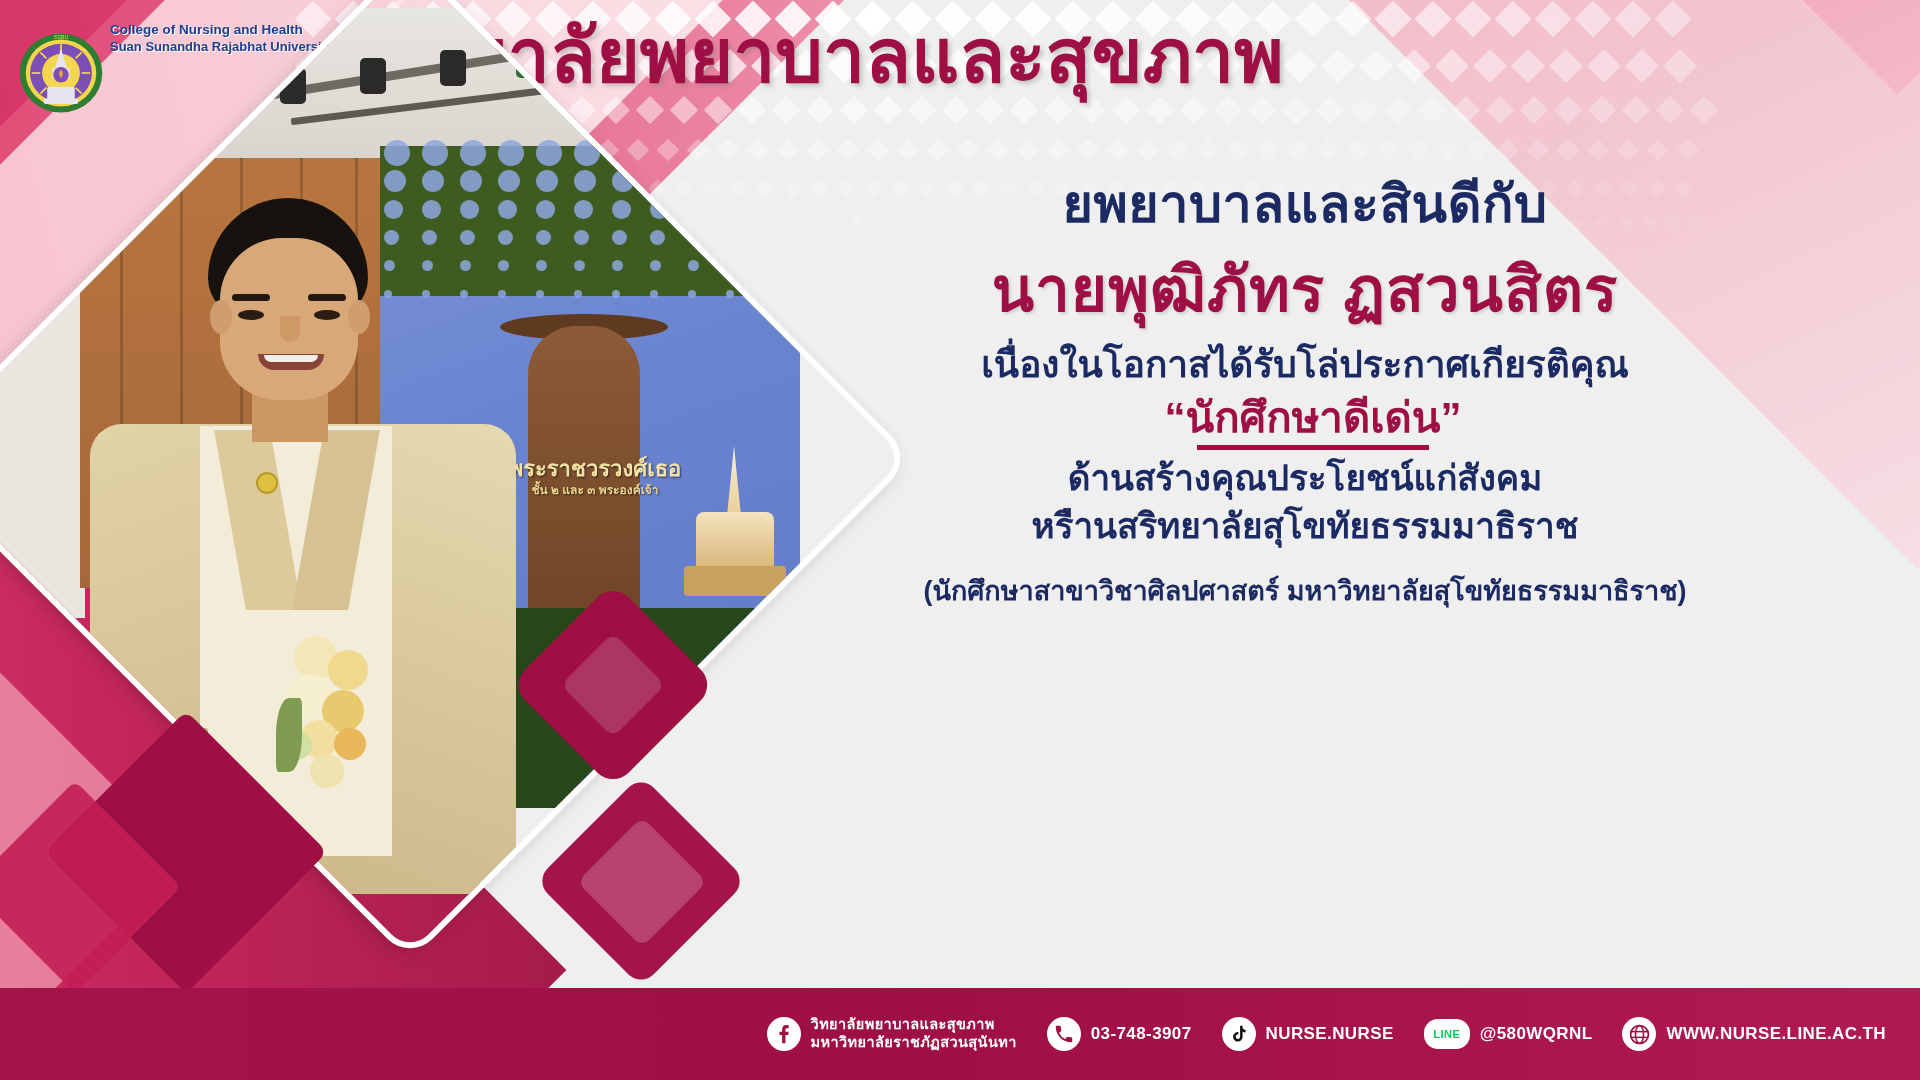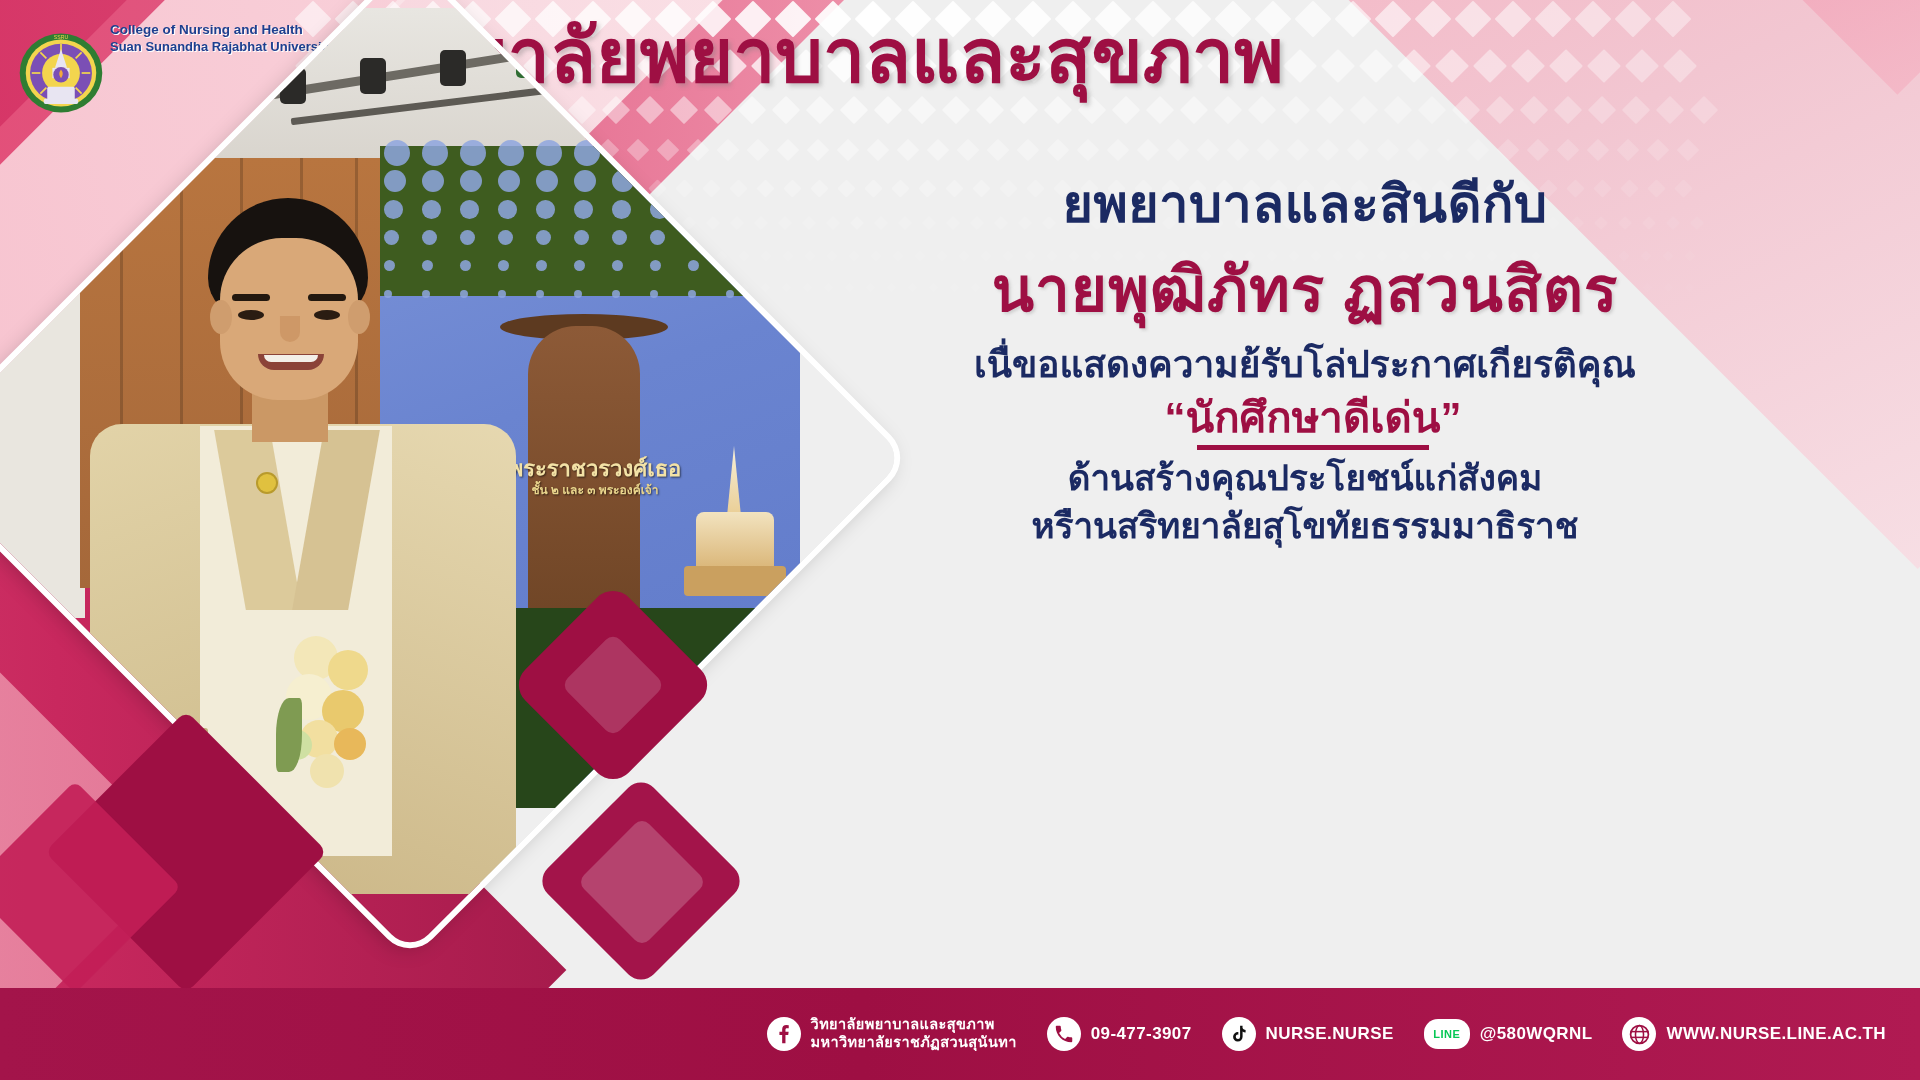--- a/index.html
+++ b/index.html
@@ -807,29 +807,30 @@
   <div class="deco deco-1"></div>
   <div class="deco deco-2"></div>
   <div class="deco deco-3"></div>
   <div class="deco deco-4"></div>
   <div class="deco deco-5"></div>
   <div class="deco deco-5b"></div>
 
   <div class="rtext">
     <div class="l-congrats">ยพยาบาลและสินดีกับ</div>
     <div class="l-name">นายพุฒิภัทร  ฏสวนสิตร</div>
-    <div class="l-reason">เนื่ขอแสดงความย้รับโล่ประกาศเกียรติคุณ</div>
+    <div class="l-reason">เนื่องในโอกาสได้รับโล่ประกาศเกียรติคุณ</div>
     <div>
       <div class="l-award">
         <span>“นักศึกษาดีเด่น”</span>
         <span class="uline"></span>
       </div>
     </div>
     <div class="l-sub1">ด้านสร้างคุณประโยชน์แก่สังคม</div>
     <div class="l-sub2">หรืานสริทยาลัยสุโขทัยธรรมมาธิราช</div>
+    <div class="l-paren">(นักศึกษาสาขาวิชาศิลปศาสตร์ มหาวิทยาลัยสุโขทัยธรรมมาธิราช)</div>
   </div>
 
   <div class="footer">
     <div class="footer-left"></div>
     <div class="footer-items">
 
       <div class="fitem">
         <span class="ficon">
           <svg width="22" height="22" viewBox="0 0 24 24">
               <path fill="#9e0f43" d="M13.6 22v-9h3l.45-3.5H13.6V7.3c0-1 .28-1.7 1.73-1.7h1.84V2.47A25 25 0 0 0 14.47 2.3c-2.66 0-4.48 1.62-4.48 4.6V9.5H7v3.5h3V22z"></path>
@@ -840,21 +841,21 @@
           <span>มหาวิทยาลัยราชภัฏสวนสุนันทา</span>
         </span>
       </div>
 
       <div class="fitem">
         <span class="ficon">
           <svg width="22" height="22" viewBox="0 0 24 24">
               <path fill="#9e0f43" d="M6.6 10.8a15.1 15.1 0 0 0 6.6 6.6l2.2-2.2c.3-.3.7-.4 1-.2 1.2.4 2.4.6 3.6.6.6 0 1 .4 1 1V20c0 .6-.4 1-1 1C10.6 21 3 13.4 3 4c0-.6.4-1 1-1h3.5c.6 0 1 .4 1 1 0 1.3.2 2.5.6 3.6.1.4 0 .8-.2 1z"></path>
             </svg>
         </span>
-        <span class="ftext">09-477-3907</span>
+        <span class="ftext">03-748-3907</span>
       </div>
 
       <div class="fitem">
         <span class="ficon">
           <svg width="20" height="20" viewBox="0 0 24 24">
               <path fill="#111" d="M16.3 2h-3v13.3a2.6 2.6 0 1 1-2.1-2.55v-3.1a5.7 5.7 0 1 0 5.1 5.65V9.1c1 .7 2.2 1.1 3.6 1.15V7.2a4.4 4.4 0 0 1-3.6-5.2z"></path>
             </svg>
         </span>
         <span class="ftext">NURSE.NURSE</span>
       </div>

